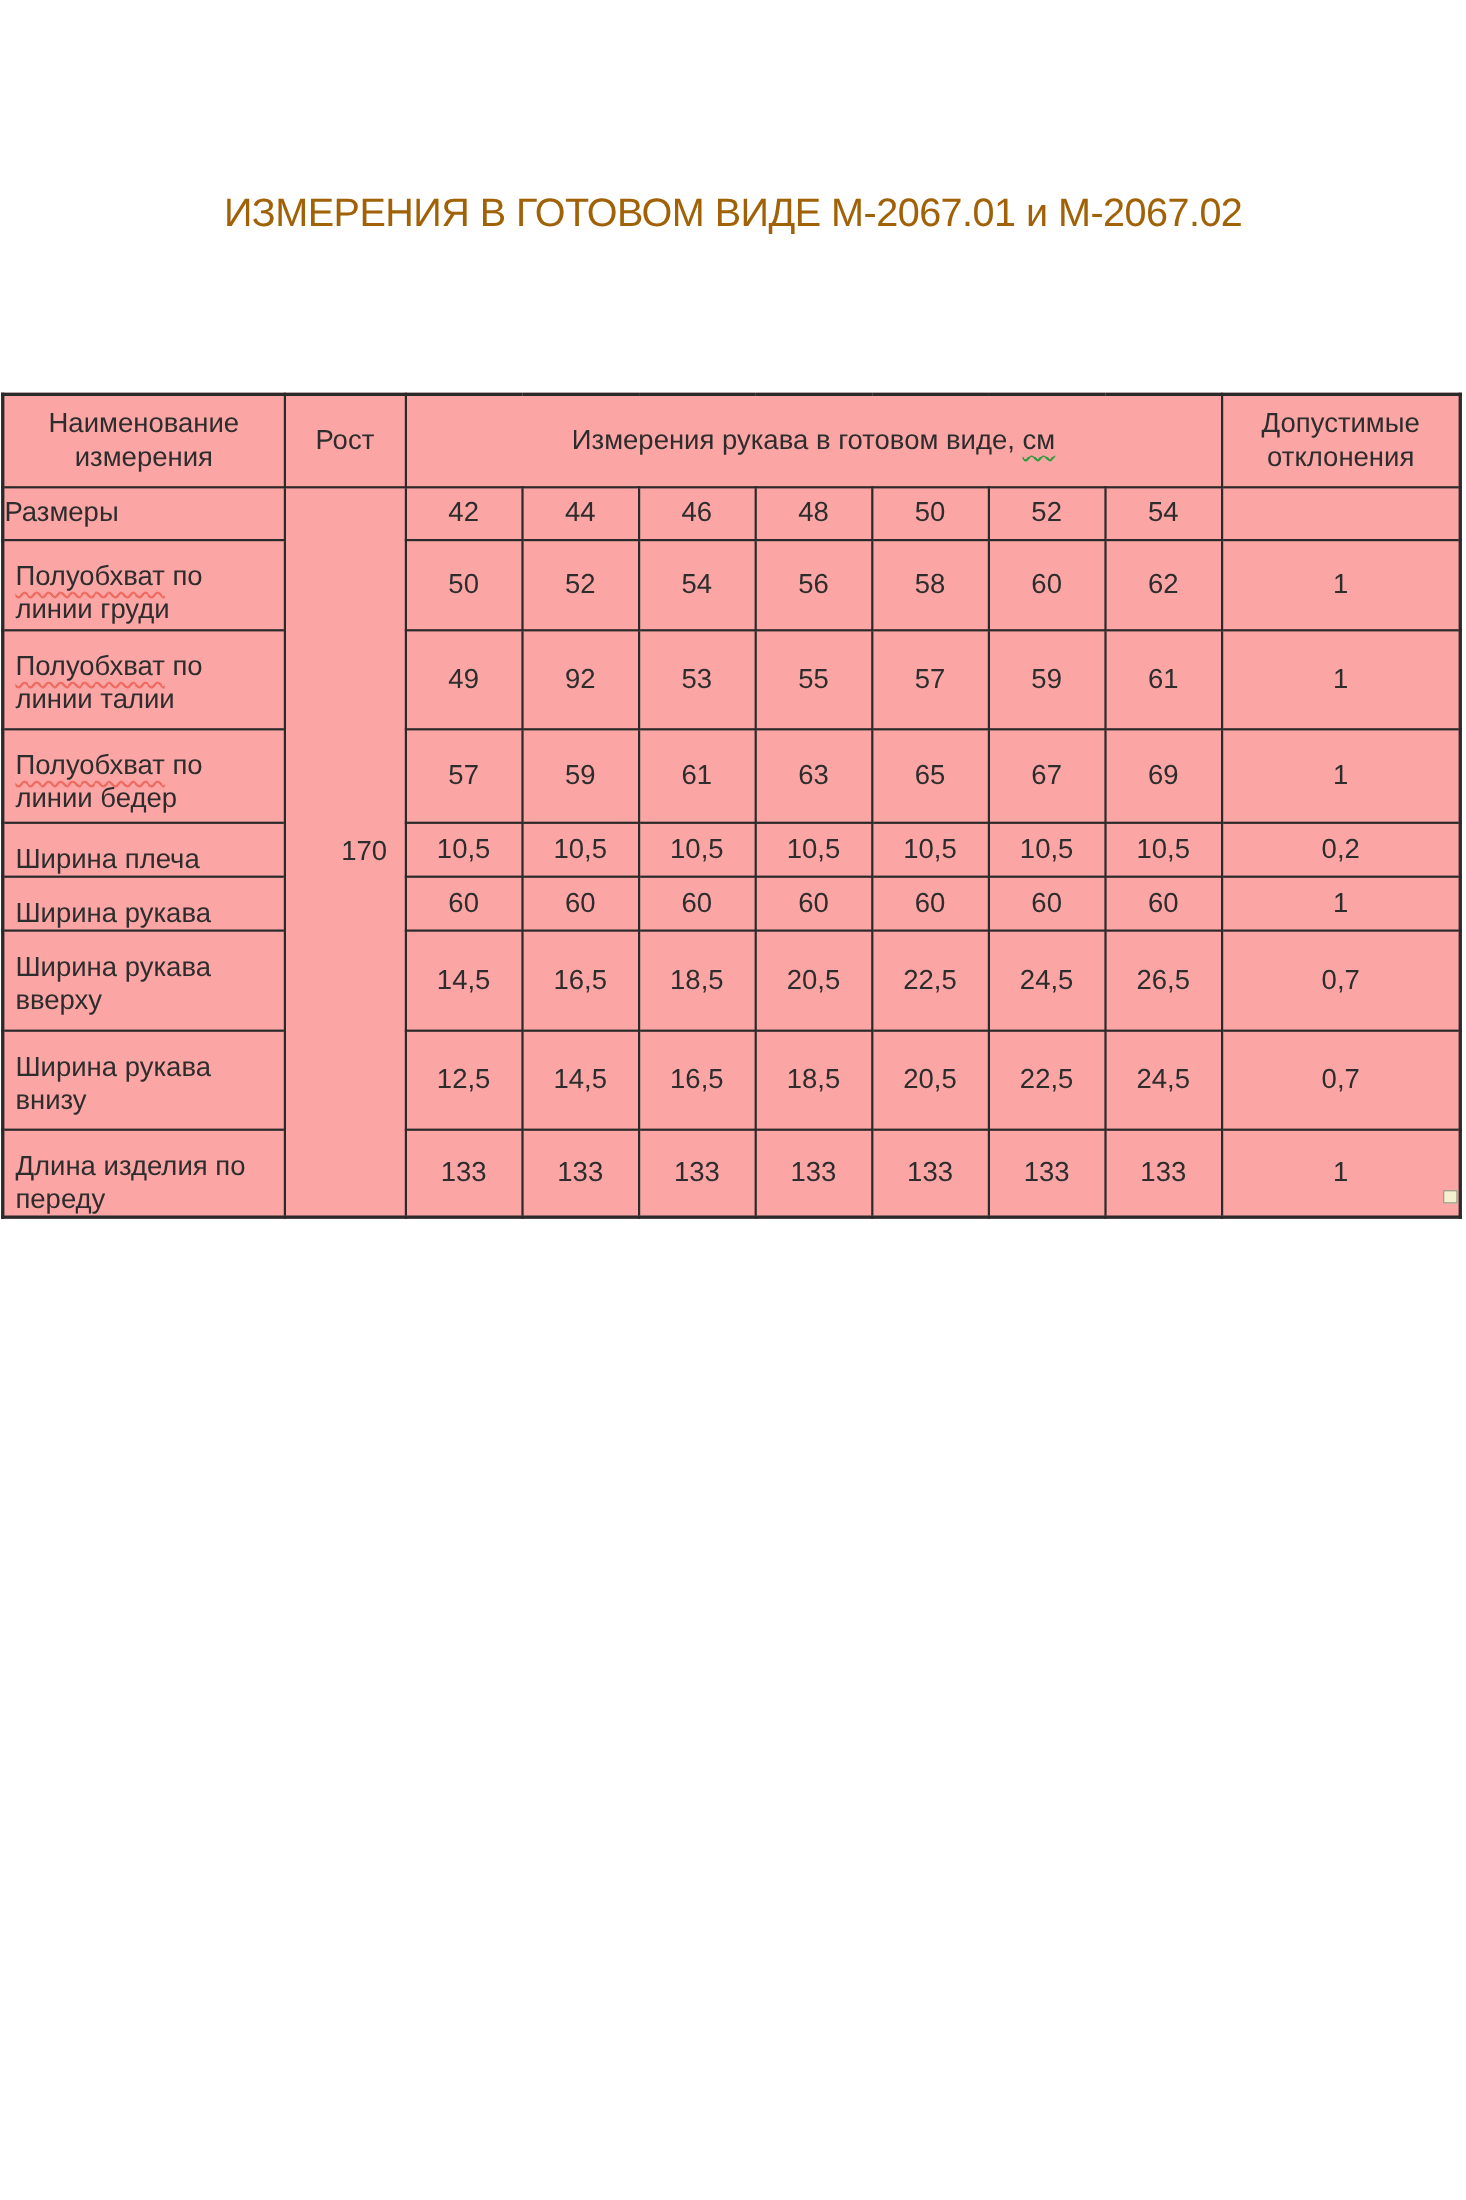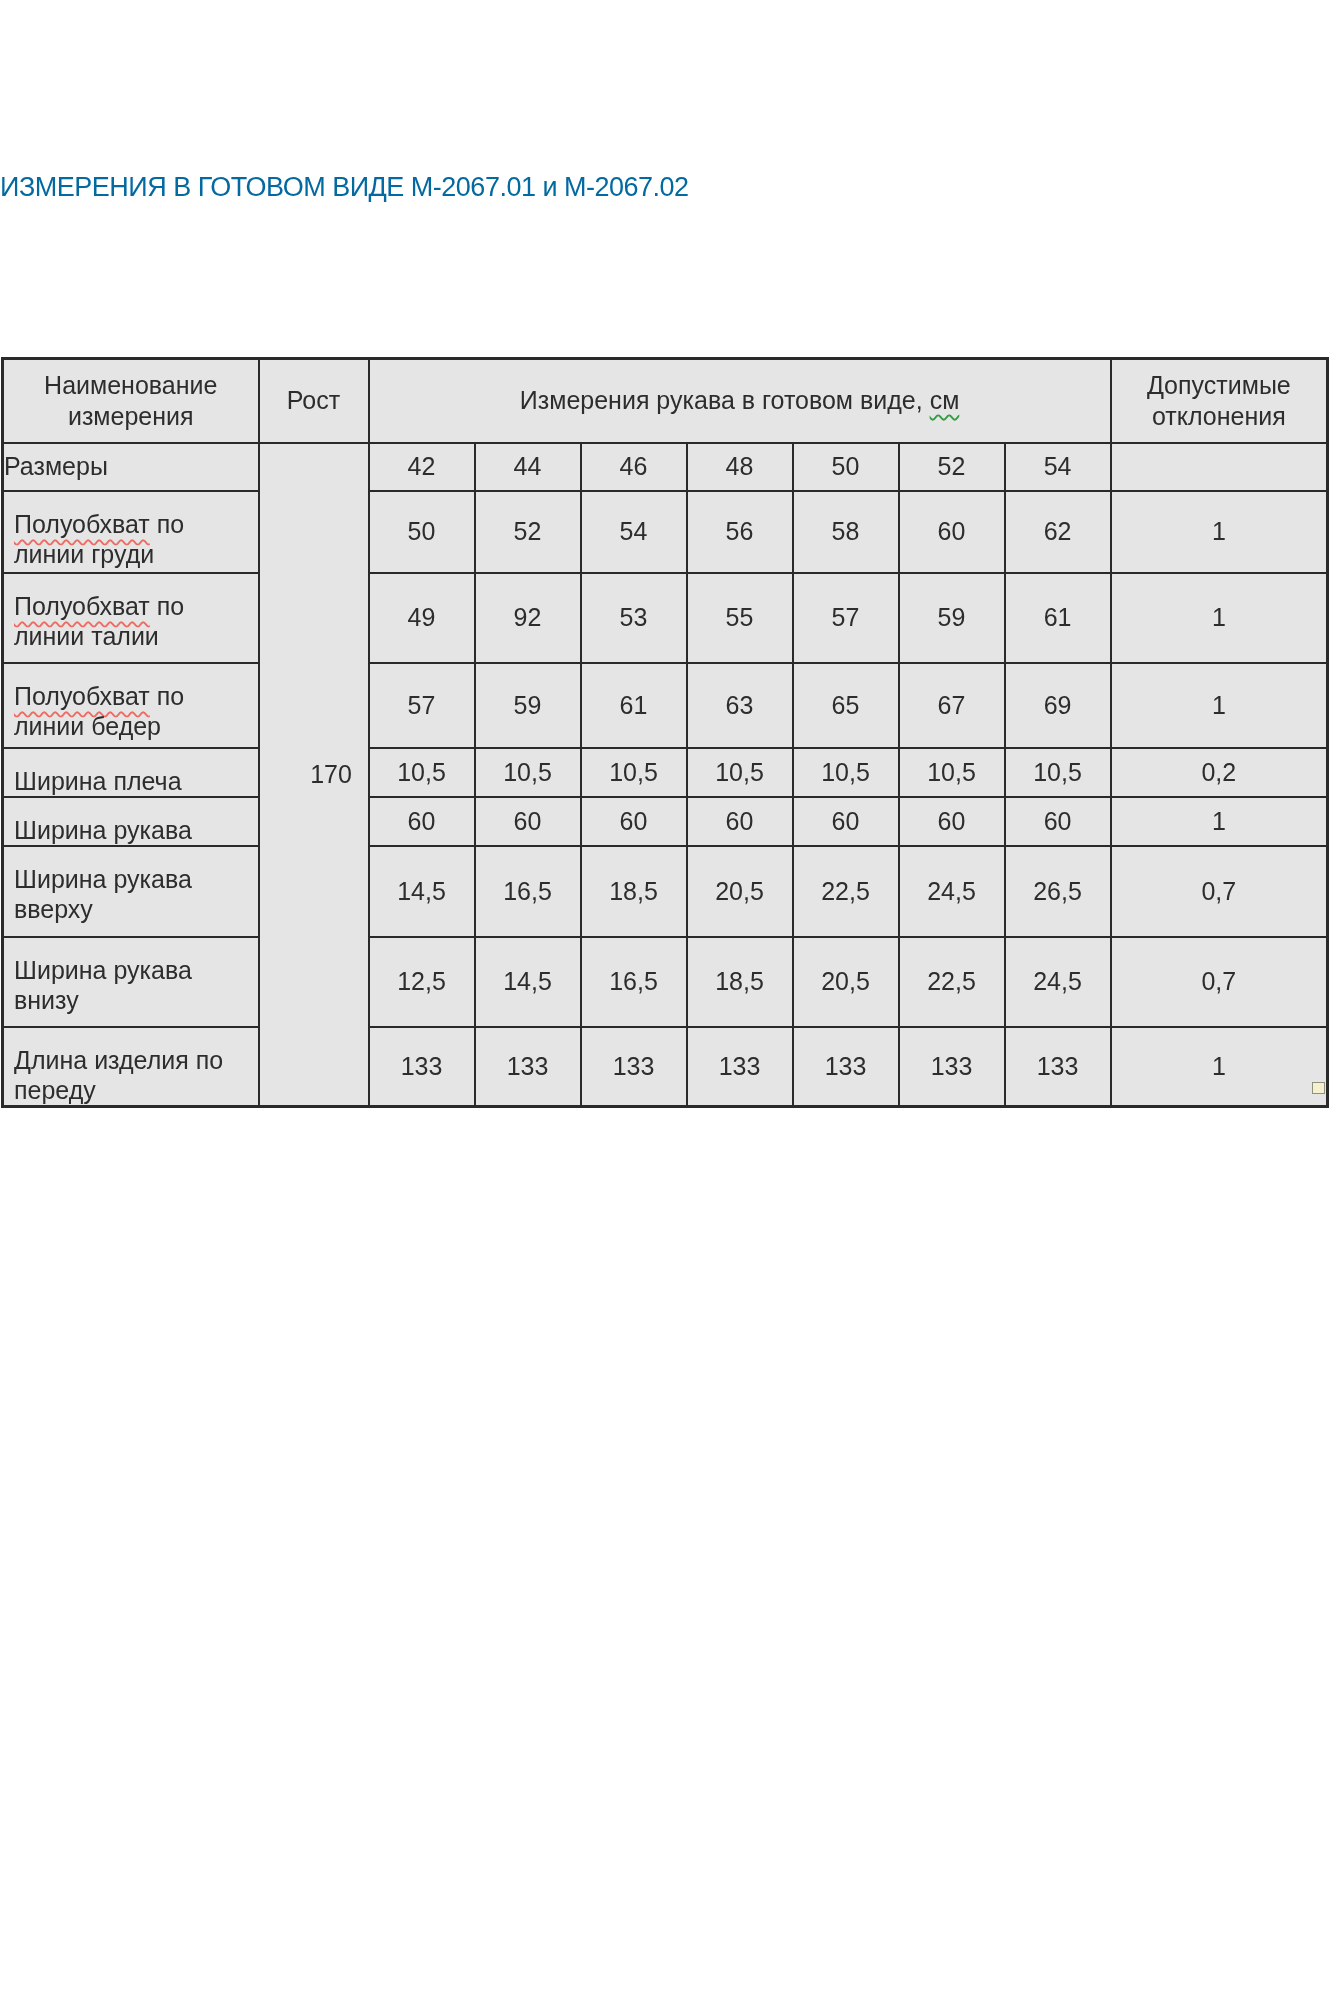--- a/index.html
+++ b/index.html
@@ -7,35 +7,36 @@
     width:1333px;height:2000px;
     background:#ffffff;
     position:relative;
     font-family:"Liberation Sans","DejaVu Sans",sans-serif;
     color:#2d2d2d;
   }
   .title{
     position:absolute;
     top:172px;left:0;
     width:100%;
-    font-size:27px;
+    text-align:center;
+    font-size:36px;
     font-weight:400;
     letter-spacing:-0.5px;
-    color:#0369a1;
+    color:#a16207;
     white-space:nowrap;
   }
   .table-wrap{
     position:absolute;
     top:357px;left:1px;
   }
   table{
     border-collapse:collapse;
     table-layout:fixed;
     width:1325px;
-    background:#e5e5e5;
+    background:#fca5a5;
   }
   td,th{
     border:2px solid #2a2a2a;
     font-size:25px;
     font-weight:400;
     color:#2d2d2d;
     padding:0;
     overflow:hidden;
   }
   table{border:3px solid #2a2a2a;}

